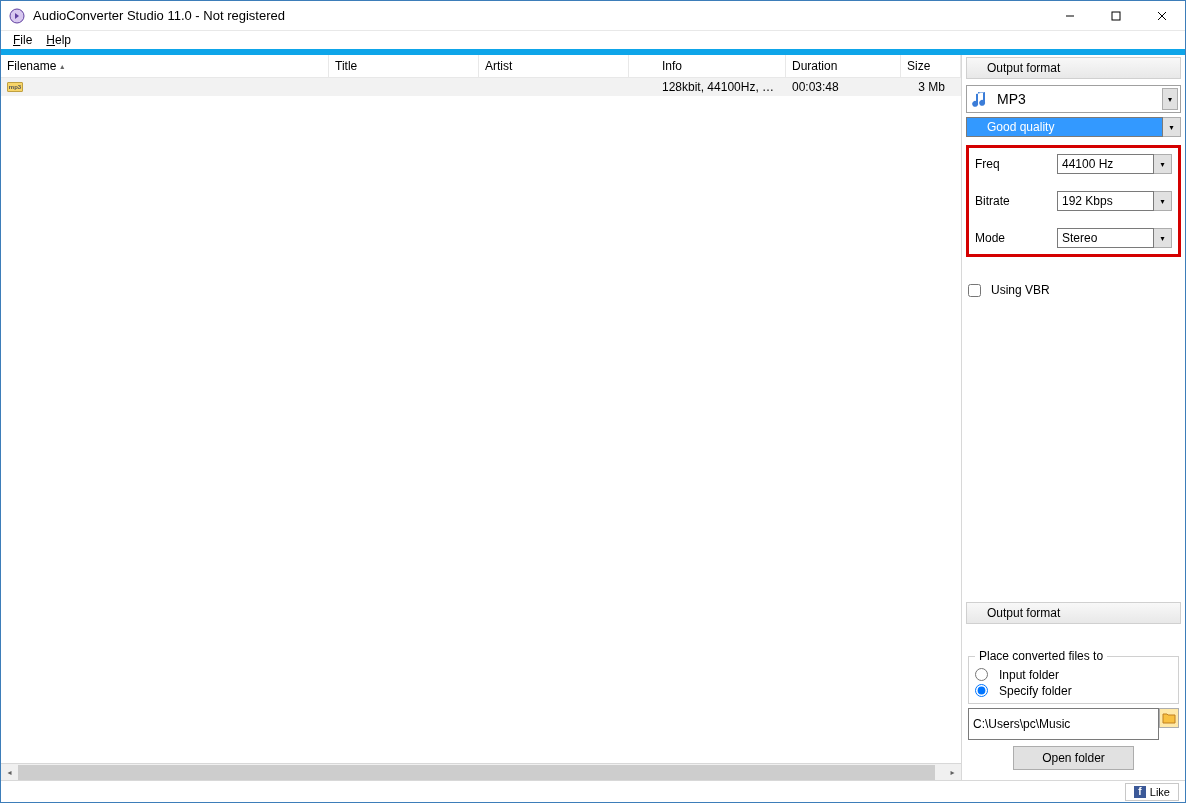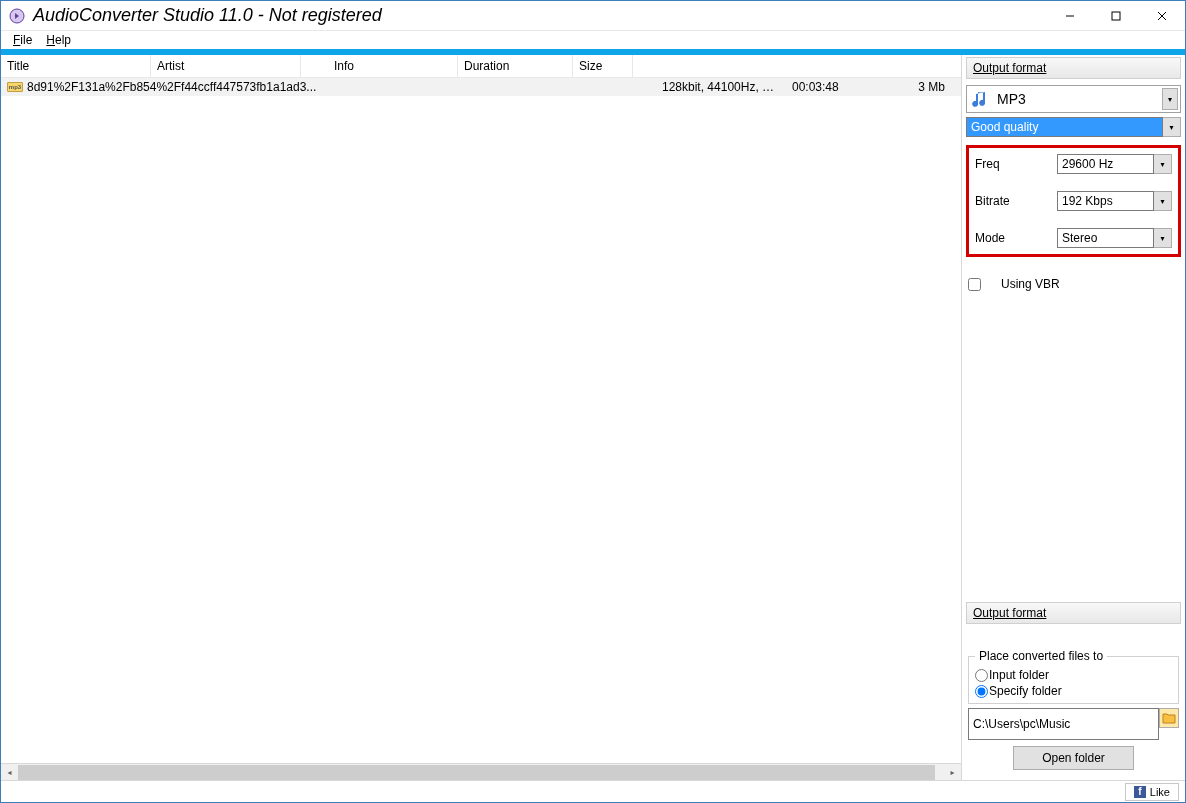--- a/index.html
+++ b/index.html
@@ -1,21 +1,21 @@
 <!DOCTYPE html>
 <html><head>
 <meta charset="utf-8">
 <style>
 * { box-sizing: border-box; margin: 0; padding: 0; }
 body { font-family: "Segoe UI", Tahoma, sans-serif; font-size: 12px; background: #fff; width: 1186px; height: 803px; overflow: hidden; border: 1px solid #3d7db9; display: flex; flex-direction: column; }
 
 
 .titlebar { height: 30px; background: #fff; display: flex; align-items: center; padding-left: 8px; border-bottom: 1px solid #e8e8e8; }
 .app-icon { width: 16px; height: 16px; margin-right: 8px; }
-.title-text { flex: 1; color: #000; font-size: 18px; font-style: italic; }
+.title-text { flex: 1; color: #000; font-size: 13px; }
 .win-controls { display: flex; }
 .win-btn { width: 46px; height: 30px; display: flex; align-items: center; justify-content: center; background: transparent; border: none; font-size: 10px; font-family: inherit; cursor: default; }
 
 
 .menubar { height: 24px; display: flex; align-items: center; padding: 0 6px; gap: 2px; border-bottom: 6px solid #0ea5e9; }
 .menu-item { padding: 2px 6px; cursor: default; }
 .menu-item u { text-decoration: underline; }
 
 
 .main-area { flex: 1; display: flex; overflow: hidden; }
@@ -37,49 +37,49 @@
 .sort-arrow { font-size: 8px; margin-left: 4px; color: #666; }
 .file-icon { width: 16px; height: 10px; margin-right: 4px; background: #f8d568; border: 1px solid #c0a040; border-radius: 1px; font-size: 6px; display: flex; align-items: center; justify-content: center; color: #555; font-weight: bold; }
 
 
 .hscroll { height: 17px; background: #f0f0f0; display: flex; align-items: center; border-top: 1px solid #d8d8d8; }
 .hscroll-btn { width: 17px; height: 17px; background: #f0f0f0; border: none; display: flex; align-items: center; justify-content: center; font-size: 8px; color: #606060; }
 .hscroll-track { flex: 1; height: 17px; position: relative; }
 .hscroll-thumb { position: absolute; left: 0; top: 1px; height: 15px; width: 99%; background: #cdcdcd; border-radius: 0; }
 
 
-.section-header { background: linear-gradient(to bottom, #f8f8f8, #e8e8e8); padding: 3px 6px; border: 1px solid #d0d0d0; font-size: 12px; text-decoration: underline; }
+.section-header { background: linear-gradient(to bottom, #f8f8f8, #e8e8e8); padding: 3px 20px; border: 1px solid #d0d0d0; font-size: 12px; }
 .format-select { height: 28px; border: 1px solid #a0a0a0; display: flex; align-items: center; padding: 2px; background: #fff; margin-top: 2px; }
 .note-icon { width: 20px; height: 20px; margin: 0 6px 0 2px; }
 .format-label { flex: 1; font-size: 14px; font-weight: normal; }
 .dd-btn { width: 16px; height: 22px; border: 1px solid #adadad; background: #e1e1e1; display: flex; align-items: center; justify-content: center; font-size: 8px; }
 
 .field-label { font-size: 12px; padding: 2px 0 2px 2px; }
 .quality-select { display: flex; height: 20px; }
-.quality-value { flex: 1; background: #3399ff; color: #fff; border: 1px solid #7a7a7a; padding: 2px 4px; font-size: 12px; }
+.quality-value { flex: 1; background: #3399ff; color: #fff; border: 1px solid #7a7a7a; padding: 2px 20px; font-size: 12px; }
 .quality-dd { width: 18px; border: 1px solid #adadad; border-left: none; background: #e1e1e1; display: flex; align-items: center; justify-content: center; font-size: 8px; }
 
 
 .params-box { border: 3px solid #d40000; padding: 6px 6px; margin-top: 4px; display: flex; flex-direction: column; gap: 17px; }
 .param-row { display: flex; align-items: center; }
 .param-row label { width: 82px; font-size: 12px; }
 .param-select { flex: 1; height: 20px; display: flex; }
 .param-value { flex: 1; border: 1px solid #7a7a7a; padding: 2px 4px; background: #fff; font-size: 12px; }
 .param-dd { width: 18px; border: 1px solid #adadad; border-left: none; background: #e1e1e1; display: flex; align-items: center; justify-content: center; font-size: 8px; }
 
-.checkbox-row { display: flex; align-items: flex-end; gap: 20px; padding: 4px 2px; margin-top: 12px; }
+.checkbox-row { display: flex; align-items: flex-end; gap: 10px; padding: 4px 2px; margin-top: 18px; }
 .checkbox-row input { width: 13px; height: 13px; }
 
 .spacer { flex: 1; }
 
 
 .output-files { padding: 4px 2px; }
 .fieldset { border: 1px solid #d0d0d0; margin-top: 17px; padding: 4px 6px; }
 .fieldset legend { font-size: 12px; padding: 0 4px; }
-.radio-row { display: flex; align-items: center; gap: 1px; padding: 1px 0; }
+.radio-row { display: flex; gap: 11px; padding: 1px 0; }
 .radio-row input { width: 13px; height: 13px; }
 
 .folder-row { display: flex; margin-top: 4px; }
 .folder-input { flex: 1; border: 1px solid #7a7a7a; padding: 2px 4px; font-size: 12px; height: 32px; }
 .browse-btn { width: 20px; height: 20px; border: 1px solid #adadad; background: #ffe9a8; display: flex; align-items: center; justify-content: center; font-size: 10px; }
 
 .open-btn { margin: 6px auto 2px; padding: 4px 28px; border: 1px solid #adadad; background: #e1e1e1; font-size: 12px; cursor: default; display: block; }
 
 
 .statusbar { height: 22px; border-top: 1px solid #d8d8d8; display: flex; justify-content: flex-end; align-items: center; padding-right: 6px; }
@@ -117,31 +117,34 @@
 
 <div class="menubar">
   <div class="menu-item"><u>F</u>ile</div>
   <div class="menu-item"><u>H</u>elp</div>
 </div>
 
 <div class="main-area">
 
   <div class="left-panel">
     <div class="table-header">
+      <div class="th col-file">
+          <span>Filename</span>
+          <span class="sort-arrow">▴</span>
+        </div>
       <div class="th col-title">Title</div>
       <div class="th col-artist">Artist</div>
       <div class="th col-info">Info</div>
       <div class="th col-duration">Duration</div>
       <div class="th col-size" style="text-align:left">Size</div>
     </div>
     <div class="table-body">
       <div class="table-row">
         <div class="td col-file">
           <span class="file-icon">mp3</span>
-          <span>8d91%2F131a%2Fb854%2Ff44ccff447573fb1a1ad3...</span>
         </div>
         <div class="td col-title"></div>
         <div class="td col-artist"></div>
         <div class="td col-info">128kbit, 44100Hz, Stereo</div>
         <div class="td col-duration">00:03:48</div>
         <div class="td col-size">3 Mb</div>
       </div>
     </div>
     <div class="hscroll">
       <button class="hscroll-btn">◂</button>
@@ -166,21 +169,21 @@
 
     <div class="quality-select">
       <div class="quality-value">Good quality</div>
       <div class="quality-dd">▾</div>
     </div>
 
     <div class="params-box">
       <div class="param-row">
         <label>Freq</label>
         <div class="param-select">
-          <div class="param-value">29600 Hz</div>
+          <div class="param-value">44100 Hz</div>
           <div class="param-dd">▾</div>
         </div>
       </div>
       <div class="param-row">
         <label>Bitrate</label>
         <div class="param-select">
           <div class="param-value">192 Kbps</div>
           <div class="param-dd">▾</div>
         </div>
       </div>

